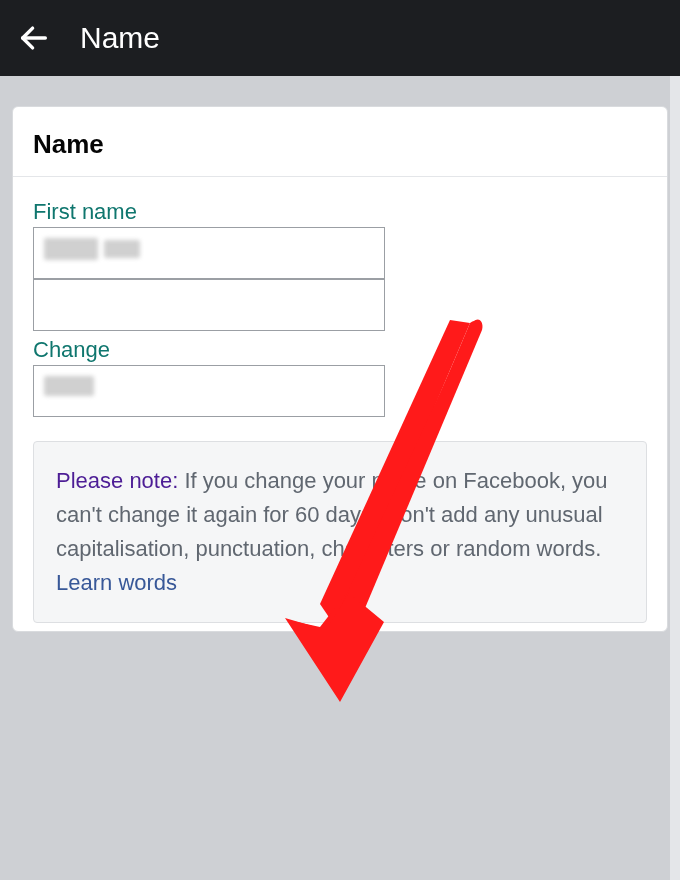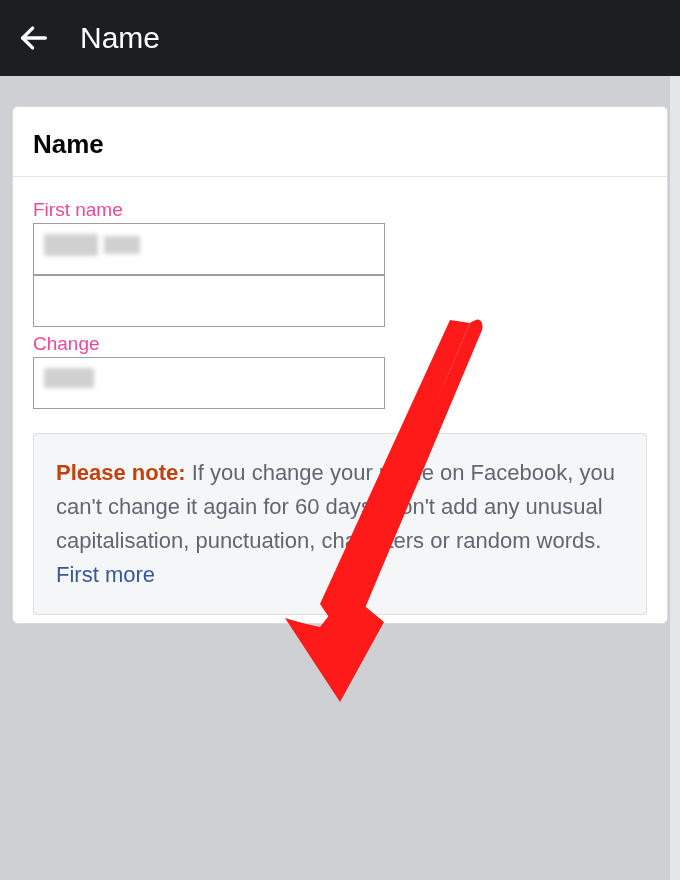--- a/index.html
+++ b/index.html
@@ -52,22 +52,22 @@
     }
     .card-header h2 {
       font-size: 26px;
       font-weight: 700;
       color: #050505;
     }
     .card-body {
       padding: 16px 20px 8px 20px;
     }
     .field-label {
-      font-size: 19px;
-      color: #ec4899;
+      font-size: 22px;
+      color: #0f766e;
       margin-top: 6px;
       margin-bottom: 2px;
       display: block;
     }
     .text-input {
       width: 352px;
       height: 52px;
       border: 1px solid #9b9fa4;
       padding: 8px 10px;
       font-size: 20px;
@@ -94,21 +94,21 @@
     .note-box {
       margin-top: 24px;
       background: #f5f6f7;
       border: 1px solid #dddfe2;
       border-radius: 4px;
       padding: 22px 22px;
       font-size: 22px;
       line-height: 1.55;
       color: #606770;
     }
-    .note-box strong { color: #c2410c; font-weight: 700; }
+    .note-box strong { color: #4c1d95; font-weight: 400; }
     .note-link { color: #385898; }
     .btn-row {
       padding: 18px 22px 8px 22px;
     }
     .btn {
       display: block;
       width: 100%;
       height: 56px;
       font-size: 22px;
       border-radius: 4px;
@@ -167,21 +167,21 @@
       </div>
 
       <input type="text" class="text-input" value="" style="">
 
       <label class="field-label">Change</label>
       <div class="input-redact-wrap">
         <span class="redact" style="width:50px;height:20px"></span>
       </div>
 
       <div class="note-box">
-        <strong>Please note:</strong><span> If you change your name on Facebook, you can't change it again for 60 days. Don't add any unusual capitalisation, punctuation, characters or random words. </span><span class="note-link">First more</span>
+        <strong>Please note:</strong><span> If you change your name on Facebook, you can't change it again for 60 days. Don't add any unusual capitalisation, punctuation, characters or random words. </span><span class="note-link">Learn words</span>
       </div>
     </div>
 
   </div>
 </div>
 
 <div class="scroll-edge"></div>
 
 <svg class="arrow-overlay" viewBox="0 0 680 880">
   <defs></defs>

